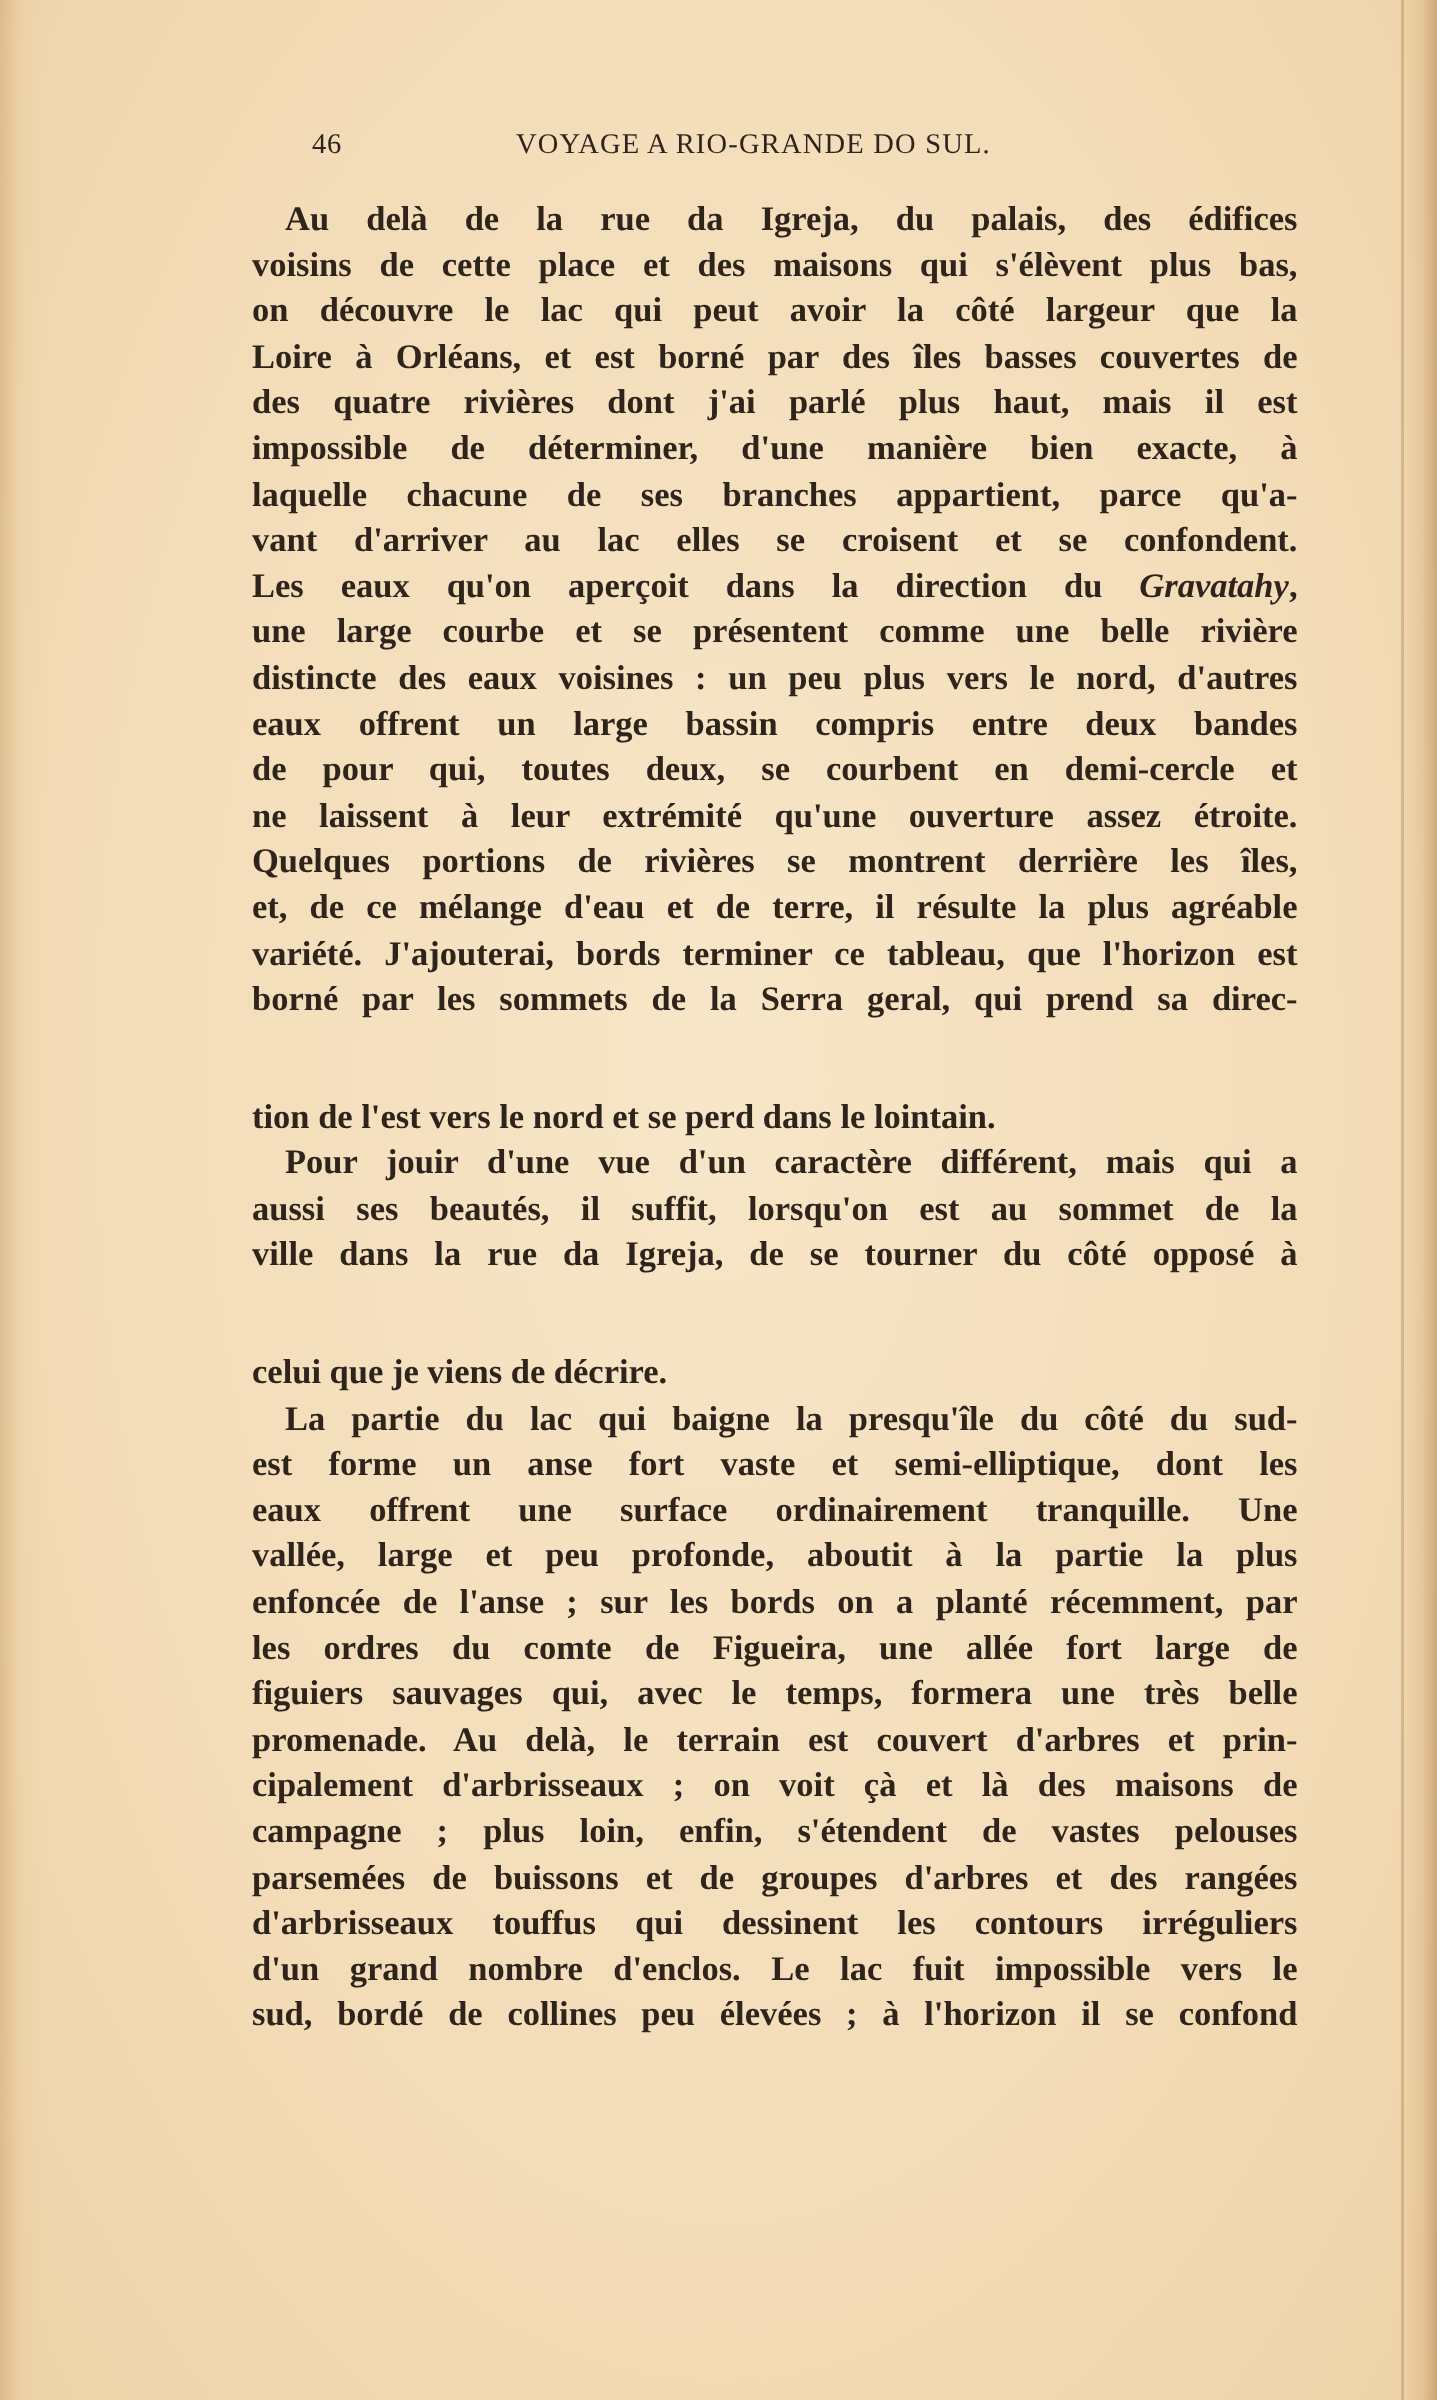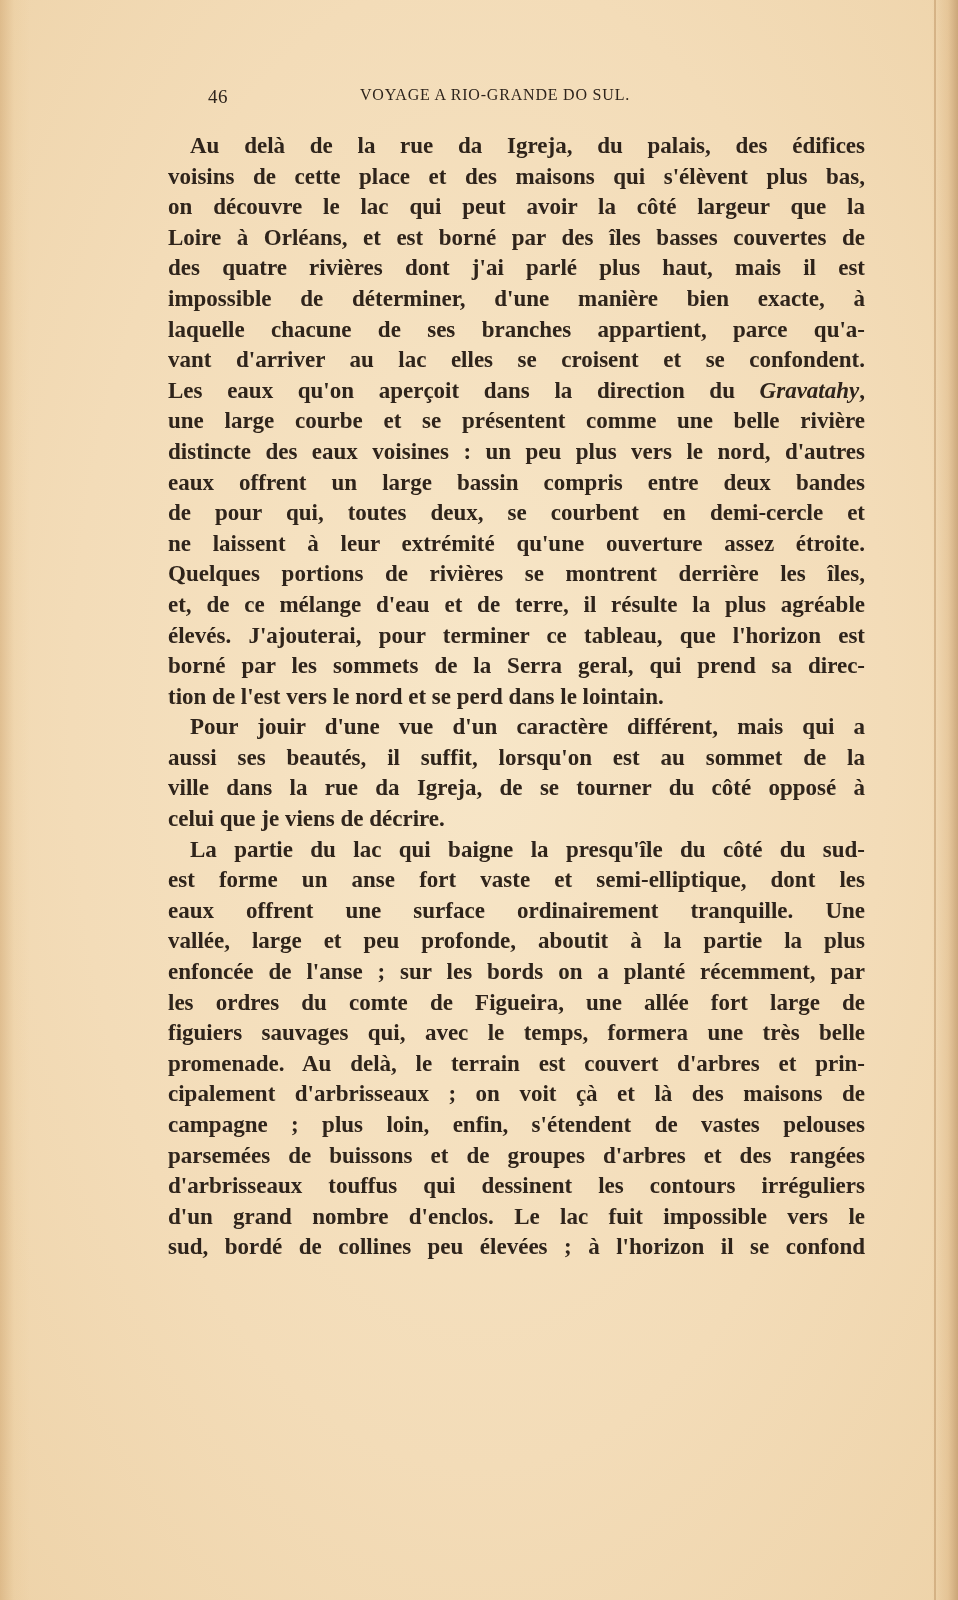--- a/index.html
+++ b/index.html
@@ -20,33 +20,33 @@
     background: rgba(170,120,70,0.35);
   }
   .header {
     position: absolute; top: 86px; left: 168px; width: 700px; height: 30px;
     font-family: "Liberation Serif", serif; color: #2e241c;
   }
   .page-number {
     position: absolute; left: 0; top: 0; font-size: 19px; letter-spacing: 0.5px; margin-left: 40px;
   }
   .running-title {
-    position: absolute; left: 192px; top: 0; font-size: 16px; letter-spacing: 0.8px;
+    position: absolute; left: 176px; top: 0; font-size: 19px; letter-spacing: 0.8px;
   }
   .body-text {
     position: absolute; top: 131px; left: 168px; width: 697px;
     font-family: "Liberation Serif", serif; color: #2f241b;
     font-size: 23px; line-height: 30.6px; font-weight: bold;
   }
   .line {
     display: block; white-space: nowrap;
     text-align: justify; text-align-last: justify;
   }
   .line.indent { padding-left: 22px; }
-  .line.last { text-align-last: left; }
+  .line.last { text-align-last: left; margin-top: 48px; }
   .it { font-style: italic; }
 </style>
 </head>
 <body>
 
 <div class="page">
   <div class="edge-line"></div>
 
   <div class="header">
     <span class="page-number">46</span>
@@ -65,21 +65,21 @@
       <span class="line">laquelle chacune de ses branches appartient, parce qu'a-</span>
       <span class="line">vant d'arriver au lac elles se croisent et se confondent.</span>
       <span class="line">Les eaux qu'on aperçoit dans la direction du <span class="it">Gravatahy</span>,</span>
       <span class="line">une large courbe et se présentent comme une belle rivière</span>
       <span class="line">distincte des eaux voisines : un peu plus vers le nord, d'autres</span>
       <span class="line">eaux offrent un large bassin compris entre deux bandes</span>
       <span class="line">de pour qui, toutes deux, se courbent en demi-cercle et</span>
       <span class="line">ne laissent à leur extrémité qu'une ouverture assez étroite.</span>
       <span class="line">Quelques portions de rivières se montrent derrière les îles,</span>
       <span class="line">et, de ce mélange d'eau et de terre, il résulte la plus agréable</span>
-      <span class="line">élevés. J'ajouterai, pour terminer ce tableau, que l'horizon est</span>
+      <span class="line">variété. J'ajouterai, bords terminer ce tableau, que l'horizon est</span>
       <span class="line">borné par les sommets de la Serra geral, qui prend sa direc-</span>
       <span class="line last">tion de l'est vers le nord et se perd dans le lointain.</span>
     </div>
 
     <div>
       <span class="line indent">Pour jouir d'une vue d'un caractère différent, mais qui a</span>
       <span class="line">aussi ses beautés, il suffit, lorsqu'on est au sommet de la</span>
       <span class="line">ville dans la rue da Igreja, de se tourner du côté opposé à</span>
       <span class="line last">celui que je viens de décrire.</span>
     </div>

